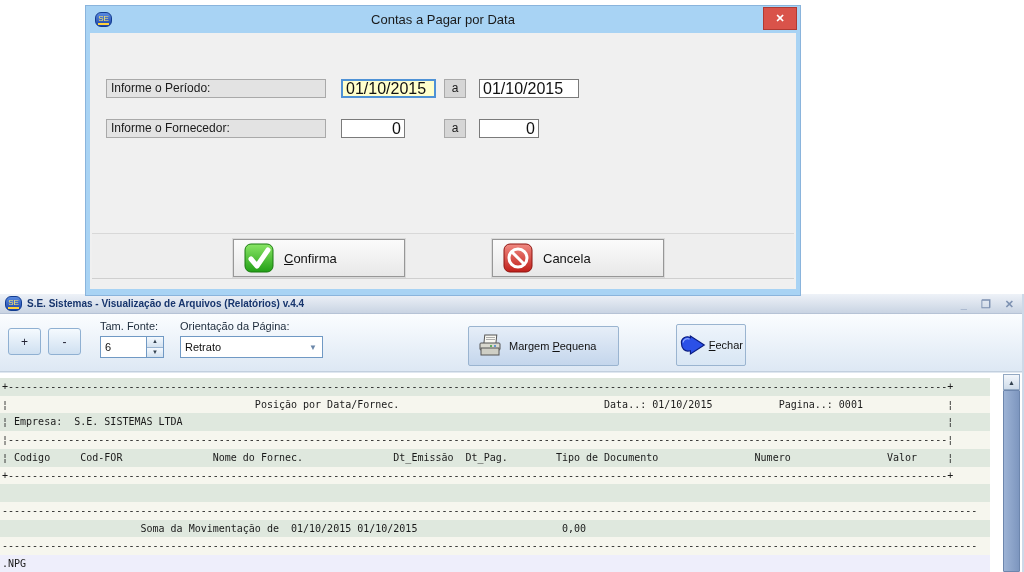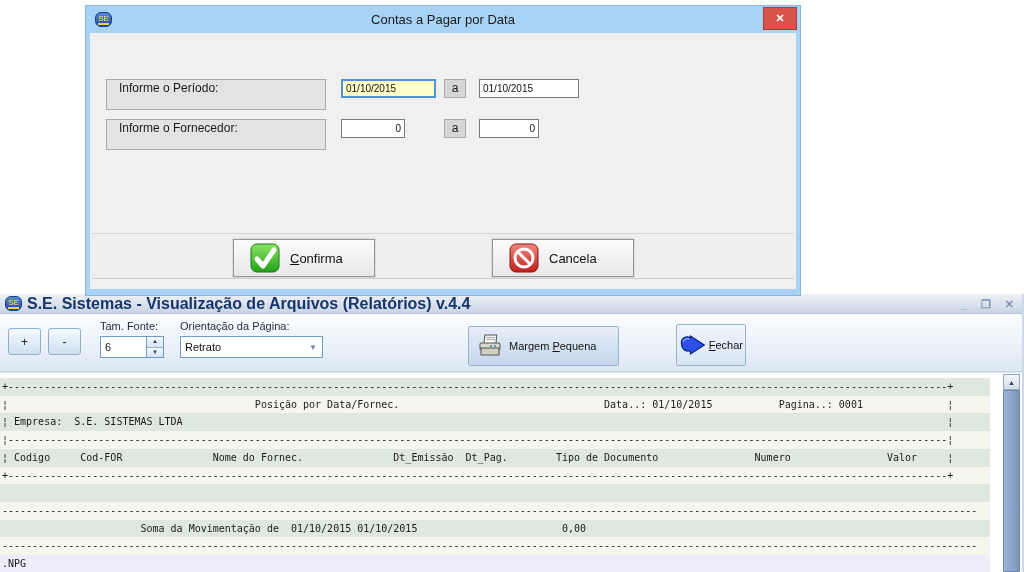--- a/index.html
+++ b/index.html
@@ -10,21 +10,21 @@
   
   .viewer { position:absolute; left:0; top:294px; width:1024px; height:278px;
             background:#eef3fa; border-right:2px solid #cdd9e8; }
   .v-titlebar { position:absolute; left:0; top:0; width:100%; height:20px;
                 background:linear-gradient(#eef2f8,#c9d4e3);
                 border-bottom:1px solid #b6c3d6; display:flex; align-items:center; }
   .se-logo { width:17px; height:15px; margin:0 5px 0 5px; background:linear-gradient(#5a8ae0,#1c44a8);
              border:1px solid #123c90; border-radius:6px; position:relative;
              color:#ffe868; font-size:8px; font-weight:normal; text-align:center; line-height:11px; }
   .se-logo::after { content:""; position:absolute; left:2px; right:2px; bottom:1px; height:2px; background:#ffd23c; }
-  .v-title { font-size:16px; font-weight:bold; color:#17356d; }
+  .v-title { font-size:10px; font-weight:bold; color:#17356d; }
   .v-controls { position:absolute; right:8px; top:0; height:20px; display:flex; gap:14px;
                 align-items:center; color:#7e92b2; font-size:11px; font-weight:bold; }
   .v-controls span { cursor:default; }
 
   .v-toolbar { position:absolute; left:0; top:20px; width:100%; height:58px;
                background:linear-gradient(#fbfdff,#dde8f4);
                border-bottom:1px solid #c2cfde; }
   .tb-btn { position:absolute; border:1px solid #8fb0d2; border-radius:3px;
             background:linear-gradient(#f5fafe,#cfe0f1); font-size:12px; color:#223;
             display:flex; align-items:center; justify-content:center; cursor:default; }
@@ -61,34 +61,34 @@
 
   
   .dialog { position:absolute; left:85px; top:5px; width:716px; height:291px;
             background:#a8d3f4; border:1px solid #8ab4dc; padding:0 4px 4px 4px; }
   .d-titlebar { height:27px; display:flex; align-items:center; position:relative; }
   .d-title { position:absolute; left:0; right:0; text-align:center; font-size:13px; color:#1a1a1a; }
   .d-close { position:absolute; right:-1px; top:1px; width:34px; height:23px; background:#d9534a;
              border:1px solid #b03a32; color:#fff; font-size:11px; font-weight:bold;
              display:flex; align-items:center; justify-content:center; cursor:default; }
   .d-body { position:relative; background:#f0f0f0; height:256px; }
-  .panel-label { position:absolute; height:31px; background:#e3e3e3; border:1px solid #a9a9a9;
-                 font-size:12px; color:#1a1a1a; line-height:17px; padding-left:12px; }
+  .panel-label { position:absolute; height:19px; background:#e3e3e3; border:1px solid #a9a9a9;
+                 font-size:12px; color:#1a1a1a; line-height:17px; padding-left:4px; }
   .panel-a { position:absolute; width:22px; height:19px; background:#d6d6d6; border:1px solid #a9a9a9;
              font-size:12px; color:#1a1a1a; text-align:center; line-height:17px; }
   .d-input { position:absolute; height:19px; border:1px solid #7a7a7a; background:#fff;
-             font-size:10px; color:#111; padding:0 3px; font-family:"Liberation Sans", sans-serif; }
+             font-size:16px; color:#111; padding:0 3px; font-family:"Liberation Sans", sans-serif; }
   .d-input.focused { background:#ffffcc; border:2px solid #4f92d6; }
   .d-input.num { text-align:right; }
   .btn-strip { position:absolute; left:2px; top:200px; width:702px; height:46px; background:#eeeeee;
                border-top:1px solid #d8d8d8; border-bottom:1px solid #cfcfcf; }
-  .d-btn { position:absolute; top:5px; width:142px; height:38px;
+  .d-btn { position:absolute; top:5px; width:172px; height:38px;
            background:linear-gradient(#fbfbfb,#e8e8e8); border:1px solid #979797;
            box-shadow:0 0 0 1px #dadada; display:flex; align-items:center; gap:10px;
-           padding-left:16px; font-size:13px; color:#111; cursor:default; }
+           padding-left:10px; font-size:13px; color:#111; cursor:default; }
 </style>
 </head>
 <body>
 
 <div class="stage">
 
   <div class="viewer">
 
     <div class="v-titlebar">
       <div class="se-logo">SE</div>

